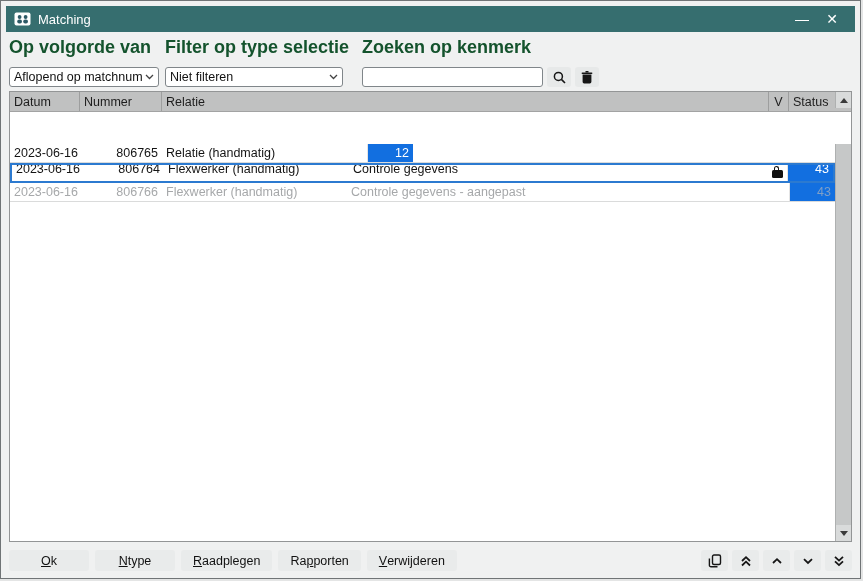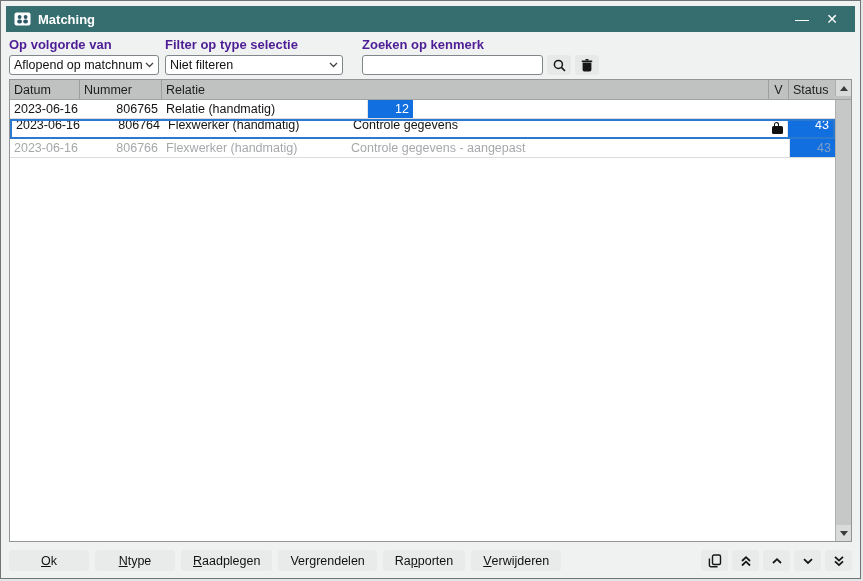--- a/index.html
+++ b/index.html
@@ -11,46 +11,46 @@
     position:absolute;left:0;top:0;width:861px;height:579px;
     border:1px solid #707476;background:#f0f1f1;box-sizing:border-box;
     display:flex;flex-direction:column;padding:5px;
   }
   
   .titlebar{
     height:26px;background:#366e6f;color:#fff;display:flex;align-items:center;
     padding:0 8px;flex:0 0 auto;
   }
   .title-icon{width:17px;height:14px;margin-right:7px;flex:0 0 auto;display:flex;}
-  .title-text{font-size:13px;font-weight:bold;flex:1;}
+  .title-text{font-size:13px;font-weight:normal;flex:1;}
   .tb-btn{width:30px;height:24px;display:flex;align-items:center;justify-content:center;
     font-size:14px;color:#fff;cursor:default;}
   
   .filters{display:flex;margin:5px 3px 4px 3px;flex:0 0 auto;}
   .fgroup{display:flex;flex-direction:column;}
-  .flabel{font-size:13px;font-weight:bold;color:#4c1d95;margin-bottom:3px;white-space:nowrap;}
+  .flabel{font-size:18px;font-weight:bold;color:#14532d;margin-bottom:9px;white-space:nowrap;}
   .frow{display:flex;align-items:center;}
   .select,.tinput{
     height:20px;background:#fff;border:1px solid #80868a;border-radius:3px;
     font-size:12.5px;color:#111;box-sizing:border-box;display:flex;align-items:center;
     padding:0 4px;overflow:hidden;white-space:nowrap;
   }
   .select{justify-content:space-between;}
   .selval{overflow:hidden;white-space:nowrap;flex:1;}
   .chev{flex:0 0 auto;margin-left:2px;display:flex;}
   input.tinput{padding:0 4px;outline:none;}
   .mini-btn{
     height:20px;background:#e7e9e9;border:none;border-radius:3px;
     display:flex;align-items:center;justify-content:center;box-sizing:border-box;
     font-size:12px;color:#111;padding:0;
   }
   
   .table{
     flex:1 1 auto;margin:0 3px;border:1px solid #939596;background:#fff;
-    display:flex;flex-direction:column;box-sizing:border-box;position:relative;overflow:hidden;
+    display:flex;flex-direction:column;box-sizing:border-box;position:relative;overflow:hidden;gap:32px;
   }
   .thead{display:flex;height:19px;flex:0 0 auto;background:#c0c1c1;border-bottom:1px solid #a2a3a3;}
   .th{
     font-size:12.5px;color:#1d1d1d;display:flex;align-items:center;padding:0 4px;
     border-right:1px solid #9d9e9e;box-sizing:border-box;white-space:nowrap;overflow:hidden;
   }
   .tbody{flex:1 1 auto;display:flex;}
   .rows-area{flex:1 1 auto;display:flex;flex-direction:column;}
   .trow{display:flex;height:19px;flex:0 0 auto;border-bottom:1px solid #dadbdb;
     font-size:12.5px;color:#141414;align-items:stretch;box-sizing:border-box;}
@@ -240,25 +240,20 @@
         <span></span>
         <span class="key">N</span>
         <span>type</span>
       </button>
     <button class="btn">
         <span></span>
         <span class="key">R</span>
         <span>aadplegen</span>
       </button>
     <button class="btn">
-        <span>Vergrendelen</span>
-        <span class="key"></span>
-        <span></span>
-      </button>
-    <button class="btn">
         <span>Ra</span>
         <span class="key">p</span>
         <span>porten</span>
       </button>
     <button class="btn">
         <span></span>
         <span class="key">V</span>
         <span>erwijderen</span>
       </button>
 

